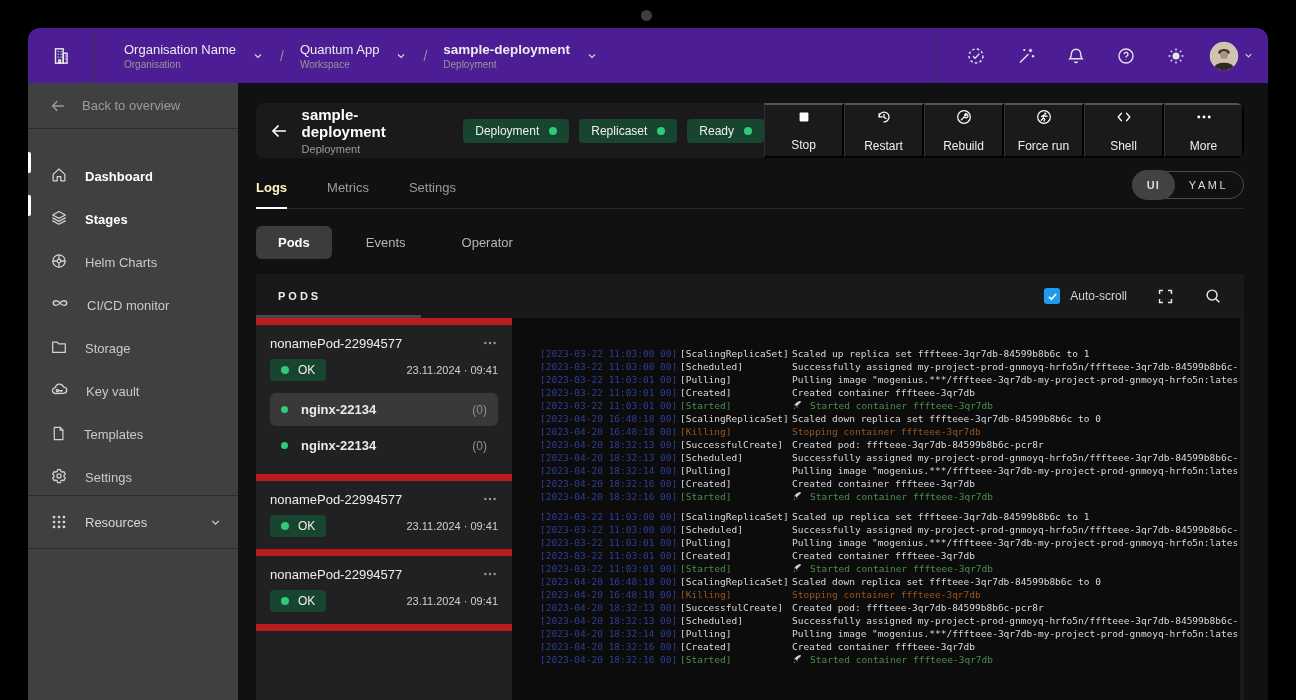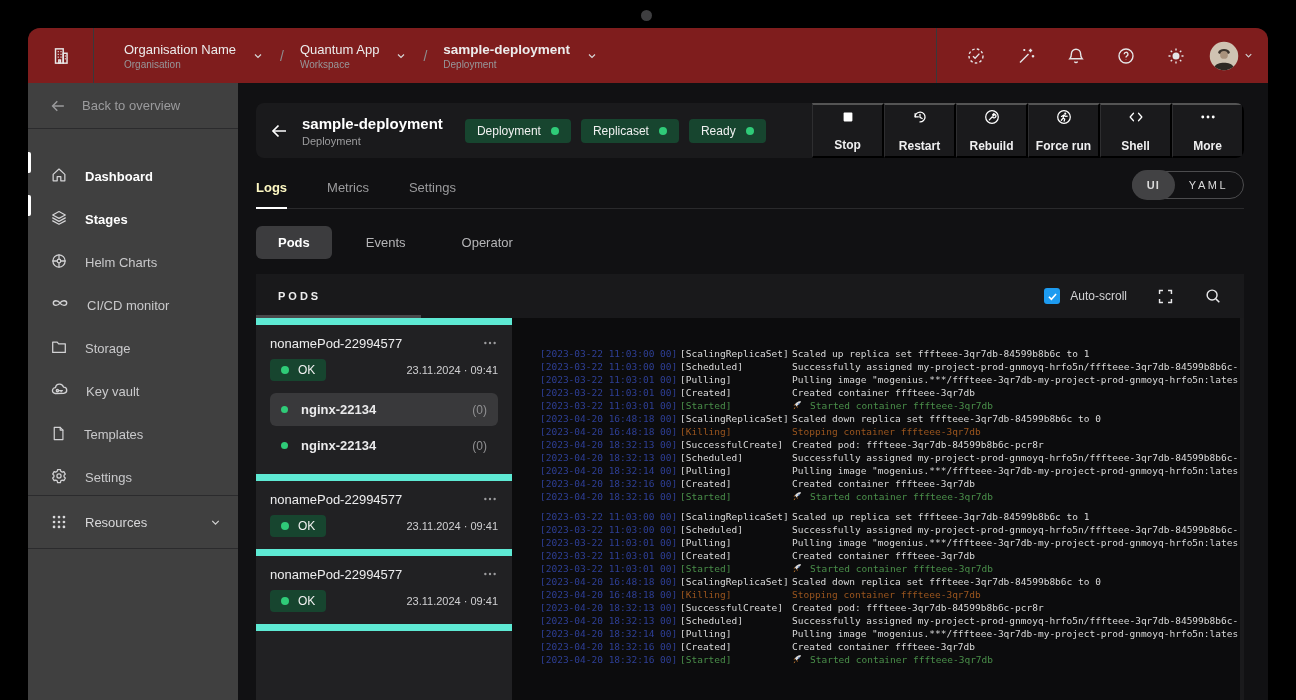--- a/index.html
+++ b/index.html
@@ -2,21 +2,21 @@
 <html style="--accent: #1d9bf0; --green: #2fcb78; --badge-bg: #17452f; --log-ts: #2e3f96; --log-green: #4a8f4a; --log-orange: #9a551e;"><head>
 <meta charset="utf-8">
 <style>
   * { margin:0; padding:0; box-sizing:border-box; }
   html,body { width:1296px; height:700px; background:#000; font-family:"Liberation Sans",sans-serif; overflow:hidden; }
   .screen { position:relative; width:1296px; height:700px; background:#000; border-radius:22px; overflow:hidden; }
   .camera-dot { position:absolute; top:10px; left:641px; width:11px; height:11px; border-radius:50%; background:#3e3e40; }
   .window { position:absolute; left:28px; top:28px; width:1240px; height:672px; background:#131314; border-radius:12px 12px 0 0; overflow:hidden; display:flex; flex-direction:column; }
 
   
-  .topbar { flex:0 0 55px; background:#7f1d1d; display:flex; align-items:stretch; }
+  .topbar { flex:0 0 55px; background:#4c1d95; display:flex; align-items:stretch; }
   .logo-cell { width:66px; display:flex; align-items:center; justify-content:center; border-right:1px solid #39393b; color:#e8e8e8; cursor:pointer; }
   .crumbs { display:flex; align-items:center; padding-left:30px; gap:16px; }
   .crumb { display:flex; align-items:center; gap:16px; cursor:pointer; }
   .crumb-text { display:flex; flex-direction:column; }
   .crumb-label { font-size:13px; color:#ececec; }
   .crumb-label.bold { font-weight:bold; font-size:13.5px; }
   .crumb-sub { font-size:10px; color:#97979a; margin-top:2px; }
   .crumb-chevron { color:#d6d6d6; display:flex; }
   .slash { color:#8e8e90; font-size:14px; }
   .topbar-right { margin-left:auto; display:flex; align-items:center; border-left:1px solid #39393b; padding:0 14px; }
@@ -41,21 +41,21 @@
   
   .dep-header { margin-top:20px; flex:0 0 55px; background:#1a1a1c; border-radius:8px; display:flex; align-items:stretch; overflow:hidden; }
   .dep-back { width:46px; display:flex; align-items:center; justify-content:center; color:#fff; cursor:pointer; }
   .dep-titleblock { display:flex; flex-direction:column; justify-content:center; }
   .dep-title { font-size:15px; font-weight:bold; color:#fff; }
   .dep-sub { font-size:11px; color:#9c9c9e; margin-top:3px; }
   .badges { display:flex; align-items:center; gap:10px; margin-left:22px; }
   .badge { display:flex; align-items:center; gap:10px; background:var(--badge-bg); border-radius:4px; padding:5px 12px; font-size:12px; color:#f1f1f1; }
   .badge-dot { width:8px; height:8px; border-radius:50%; background:var(--green); }
   .actions { margin-left:auto; display:flex; }
-  .action-btn { width:72px; display:flex; flex-direction:column; align-items:center; justify-content:center; gap:13px; border-left:1px solid #2e2e30; color:#efeff0; font-size:12px; cursor:pointer; background:none;font-weight:bold; }
+  .action-btn { width:80px; display:flex; flex-direction:column; align-items:center; justify-content:center; gap:13px; border-left:1px solid #2e2e30; color:#efeff0; font-size:12px; cursor:pointer; background:none; }
   .action-btn .ab-icon { display:flex; color:#fff; }
 
   
   .tabs-row { display:flex; align-items:flex-end; margin-top:8px; border-bottom:1px solid #2a2a2c; }
   .tab { padding:14px 0 13px; margin-right:40px; font-size:13px; color:#9b9b9d; position:relative; cursor:pointer; }
   .tab.active { color:#fef9c3; font-weight:bold; }
   .tab.active::after { content:""; position:absolute; left:0; right:0; bottom:-1px; height:2px; background:#fff; }
   .view-toggle { margin-left:auto; margin-bottom:9px; display:flex; align-items:center; border:1px solid #4c4c4e; border-radius:999px; height:28px; cursor:pointer; }
   .vt-seg { padding:0 15px; font-size:11px; color:#dadada; height:28px; display:flex; align-items:center; letter-spacing:1px; }
   .vt-seg.active { background:#424244; border-radius:999px; font-weight:bold; margin:-1px; height:30px; }
@@ -69,21 +69,21 @@
   .pods-panel { margin-top:15px; background:#0f0f10; flex:1; display:flex; flex-direction:column; min-height:0; }
   .panel-header { flex:0 0 44px; display:flex; align-items:center; padding:0 22px; background:#19191b; position:relative; }
   .panel-title { font-size:11px; font-weight:bold; letter-spacing:3px; color:#ededee; }
   .panel-right { margin-left:auto; display:flex; align-items:center; gap:30px;text-align:center; }
   .autoscroll { display:flex; align-items:center; gap:10px; font-size:12px; color:#d2d2d4; cursor:pointer; }
   .checkbox { width:16px; height:16px; border-radius:3px; background:var(--accent); display:flex; align-items:center; justify-content:center; color:#fff; }
   .ph-icon { display:flex; color:#e8e8ea; cursor:pointer; }
   .hscroll-thumb { position:absolute; left:0; bottom:0; width:165px; height:3px; background:#48484a; }
 
   .panel-body { flex:1; display:flex; min-height:0; }
-  .pod-list { flex:0 0 256px; background:#5eead4; display:flex; flex-direction:column; gap:7px; padding-top:7px; }
+  .pod-list { flex:0 0 256px; background:#b91c1c; display:flex; flex-direction:column; gap:7px; padding-top:7px; }
   .pod-card { background:#212123; padding:10px 14px 12px; }
   .pod-filler { flex:1; background:#212123; }
   .pod-title-row { display:flex; align-items:center; }
   .pod-name { font-size:13px; color:#ededee; }
   .pod-menu { margin-left:auto; color:#9c9c9e; display:flex; cursor:pointer; }
   .pod-meta { display:flex; align-items:center; margin-top:8px; }
   .ok-badge { display:flex; align-items:center; gap:9px; background:var(--badge-bg); border-radius:4px; padding:4px 11px; font-size:12px; color:#f1f1f1; }
   .ok-dot { width:8px; height:8px; border-radius:50%; background:var(--green); }
   .pod-date { margin-left:auto; font-size:11px; color:#d0d0d2; }
   .containers { margin-top:12px; display:flex; flex-direction:column; gap:3px; }

